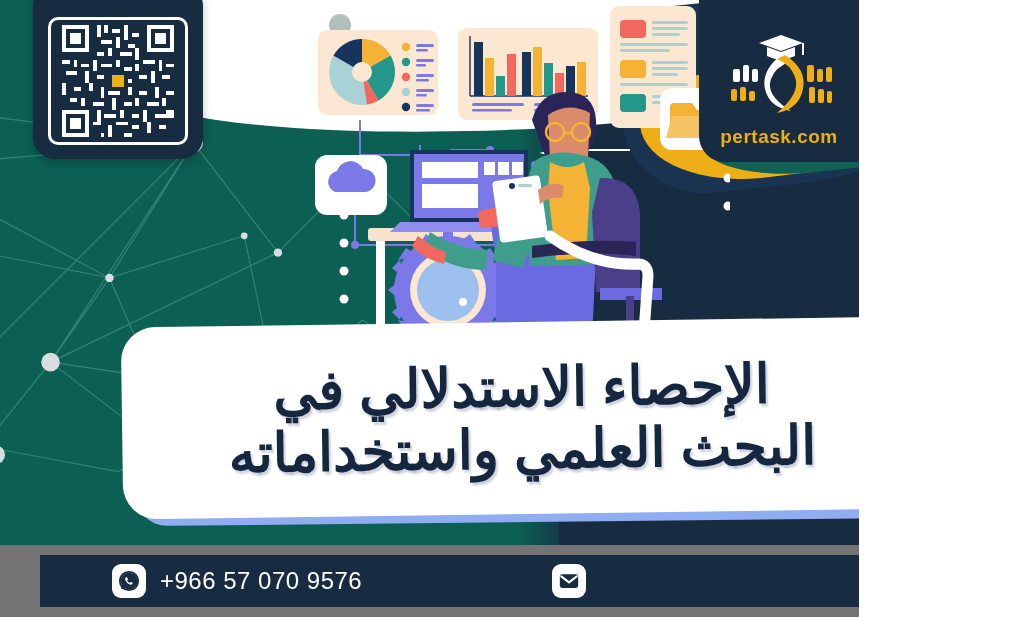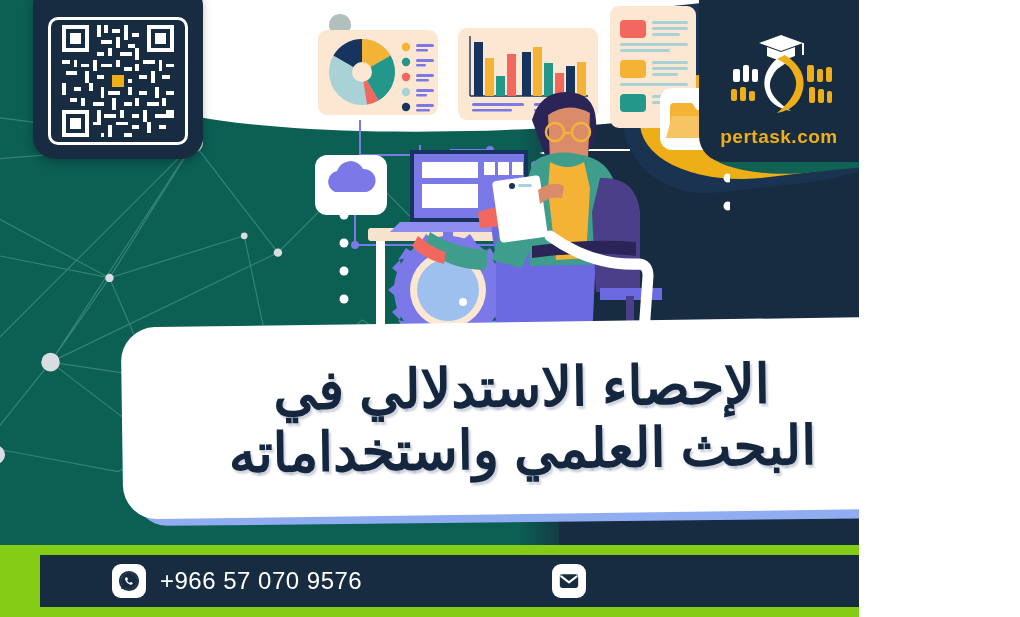--- a/index.html
+++ b/index.html
@@ -143,21 +143,21 @@
     direction: rtl;
     text-align: center;
     white-space: nowrap;
     text-shadow: 2px 3px 2px rgba(120,130,160,.35);
   }
 
   
   .footer-bar {
     position: absolute; left: 0; bottom: 0;
     width: 1020px; height: 72px;
-    background: #84cc16;
+    background: #737373;
   }
   .footer-inner {
     position: absolute; left: 40px; top: 10px;
     width: 940px; height: 52px;
     background: #172b41;
     display: flex; align-items: center;
   }
   .contact {
     display: flex; align-items: center; gap: 14px;
   }

